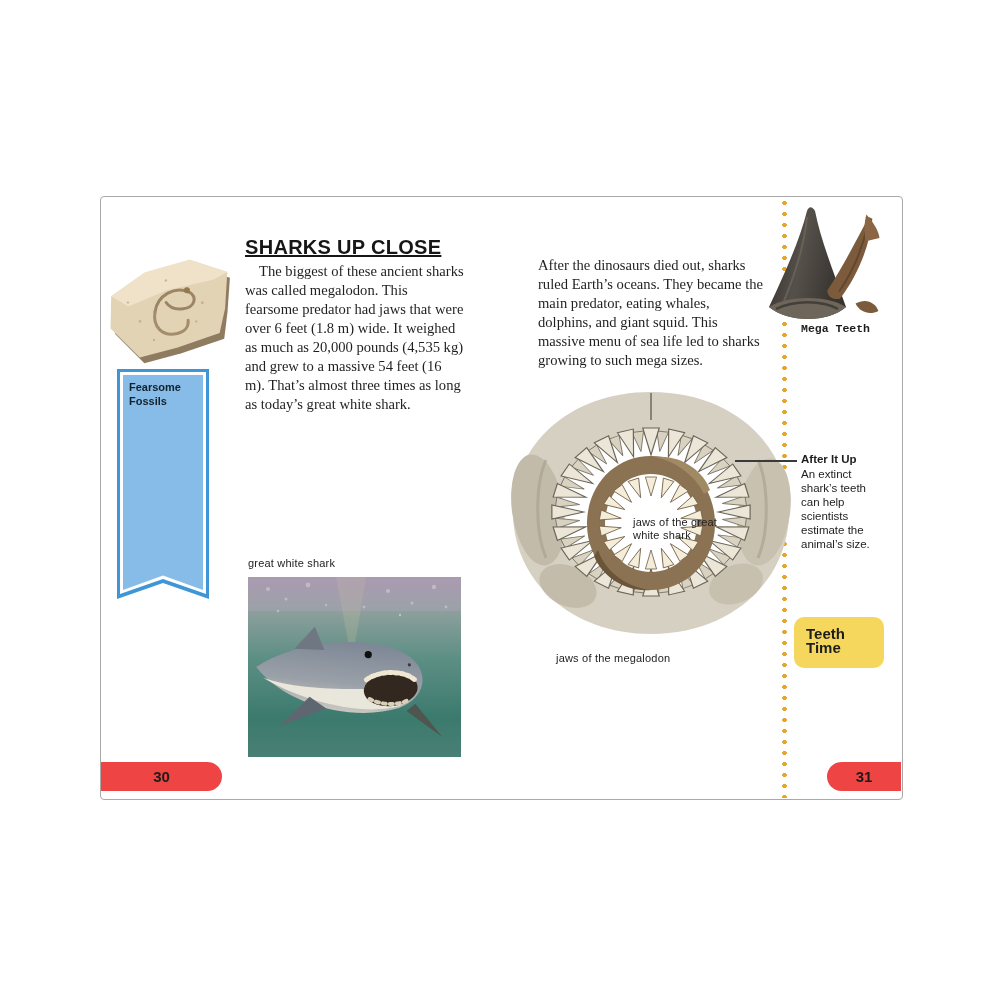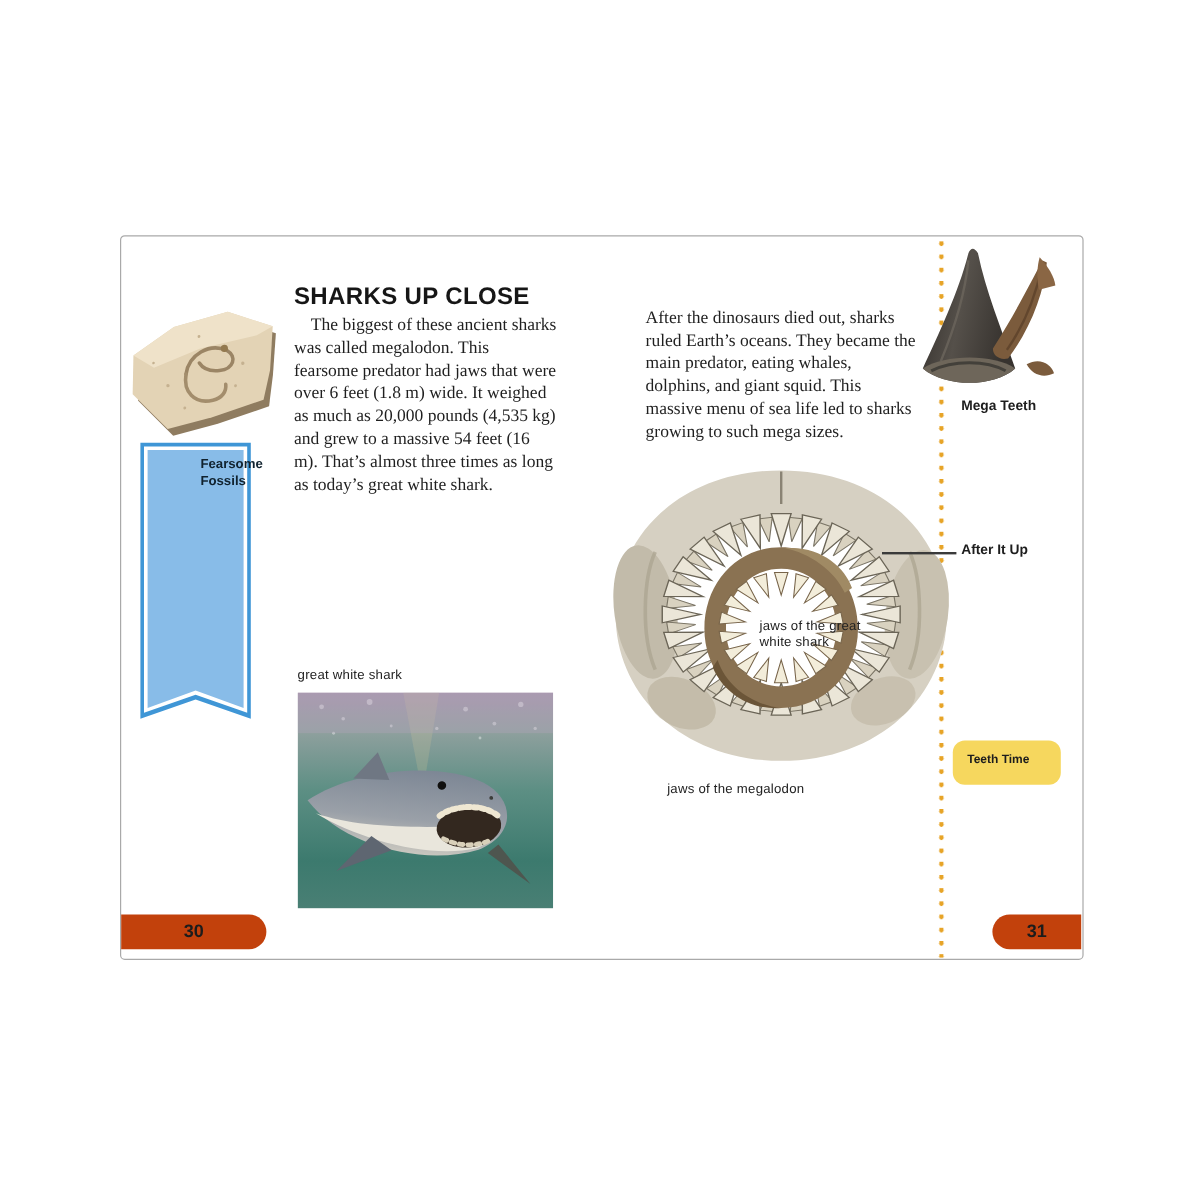--- a/index.html
+++ b/index.html
@@ -8,21 +8,21 @@
     font-family:"Liberation Sans","DejaVu Sans",sans-serif;color:#1a1a1a;
     overflow:hidden;
   }
   .abs{position:absolute;}
   .spread{
     left:100px;top:196px;width:801px;height:602px;
     border:1px solid #a9a9a9;border-radius:4px;background:#fff;
   }
   .heading{
     left:245px;top:236px;width:300px;
-    font-size:20px;font-weight:bold;letter-spacing:.3px;color:#161616;
+    font-size:20px;font-weight:bold;letter-spacing:.3px;color:#161616;text-decoration:underline;
   }
   .bodycol{
     font-family:"Liberation Serif","DejaVu Serif",serif;
     font-size:14.6px;line-height:19px;color:#1f1f1f;
   }
   .col1{left:245px;top:262px;width:219px;}
   .col2{left:538px;top:256px;width:229px;}
   .para2{text-indent:14px;margin-top:0;}
   .smallcap{font-size:11px;color:#222;letter-spacing:.2px;}
   .photo-caption{left:248px;top:557px;width:200px;}
@@ -31,36 +31,36 @@
   .jaws-label{left:633px;top:516px;width:88px;font-size:11px;line-height:13px;z-index:3;color:#222;}
   .jaws-caption{left:556px;top:652px;width:210px;z-index:3;}
   .dotline{
     left:782px;top:198px;width:5px;height:600px;z-index:1;
     background-image:radial-gradient(circle 2.1px at 50% 5px,#e7a427 98%,rgba(0,0,0,0) 100%);
     background-size:5px 11px;background-repeat:repeat-y;
   }
   .teeth-cluster{left:766px;top:203px;width:122px;height:128px;z-index:2;}
   .side-note{width:86px;font-size:11.5px;line-height:14px;color:#1d1d1d;z-index:3;}
   .side-title{font-weight:bold;margin-bottom:1px;}
-  .note-mega{left:801px;top:332px;}
+  .note-mega{left:801px;top:322px;font-family:Liberation Mono, monospace;}
   .note-sizing{left:801px;top:452px;}
   .leader{left:735px;top:460px;width:62px;height:2px;background:#3a3a3a;z-index:3;}
   .note-yellow{
     left:794px;top:617px;width:68px;padding:10px 10px 12px 12px;
     background:#f6d75e;border-radius:10px;z-index:3;
-    font-size:10px;line-height:14px;color:#1d1d1d;
+    font-size:15px;line-height:14px;color:#1d1d1d;
   }
   .fossil{left:100px;top:258px;width:144px;height:124px;z-index:4;}
   .ribbon{left:116px;top:368px;width:94px;height:234px;z-index:3;}
   .ribbon-text{
     left:129px;top:381px;width:76px;z-index:4;
-    font-size:11px;line-height:13.8px;color:#10222e;margin-left:38px;
+    font-size:11px;line-height:13.8px;color:#10222e;
   }
   .pill{
-    top:762px;height:29px;background:#c2410c;z-index:5;
+    top:762px;height:29px;background:#ef4444;z-index:5;
     display:flex;align-items:center;justify-content:center;
     font-size:15px;font-weight:bold;color:#1c1c1c;
   }
   .pill-left{left:101px;width:121px;border-radius:0 15px 15px 0;}
   .pill-right{left:827px;width:74px;border-radius:15px 0 0 15px;}
 </style>
 </head>
 <body>
 
 <div class="abs spread"></div>
@@ -269,20 +269,21 @@
   </g>
 </svg>
 
 <div class="abs side-note note-mega">
   <div class="side-title">Mega Teeth</div>
 </div>
 
 <div class="abs leader"></div>
 <div class="abs side-note note-sizing">
   <div class="side-title">After It Up</div>
+  <div>An extinct shark’s teeth can help scientists estimate the animal’s size.</div>
 </div>
 
 <div class="abs note-yellow">
   <div class="side-title">Teeth Time</div>
 </div>
 
 <div class="abs pill pill-left">30</div>
 <div class="abs pill pill-right">31</div>
 
 </body></html>

